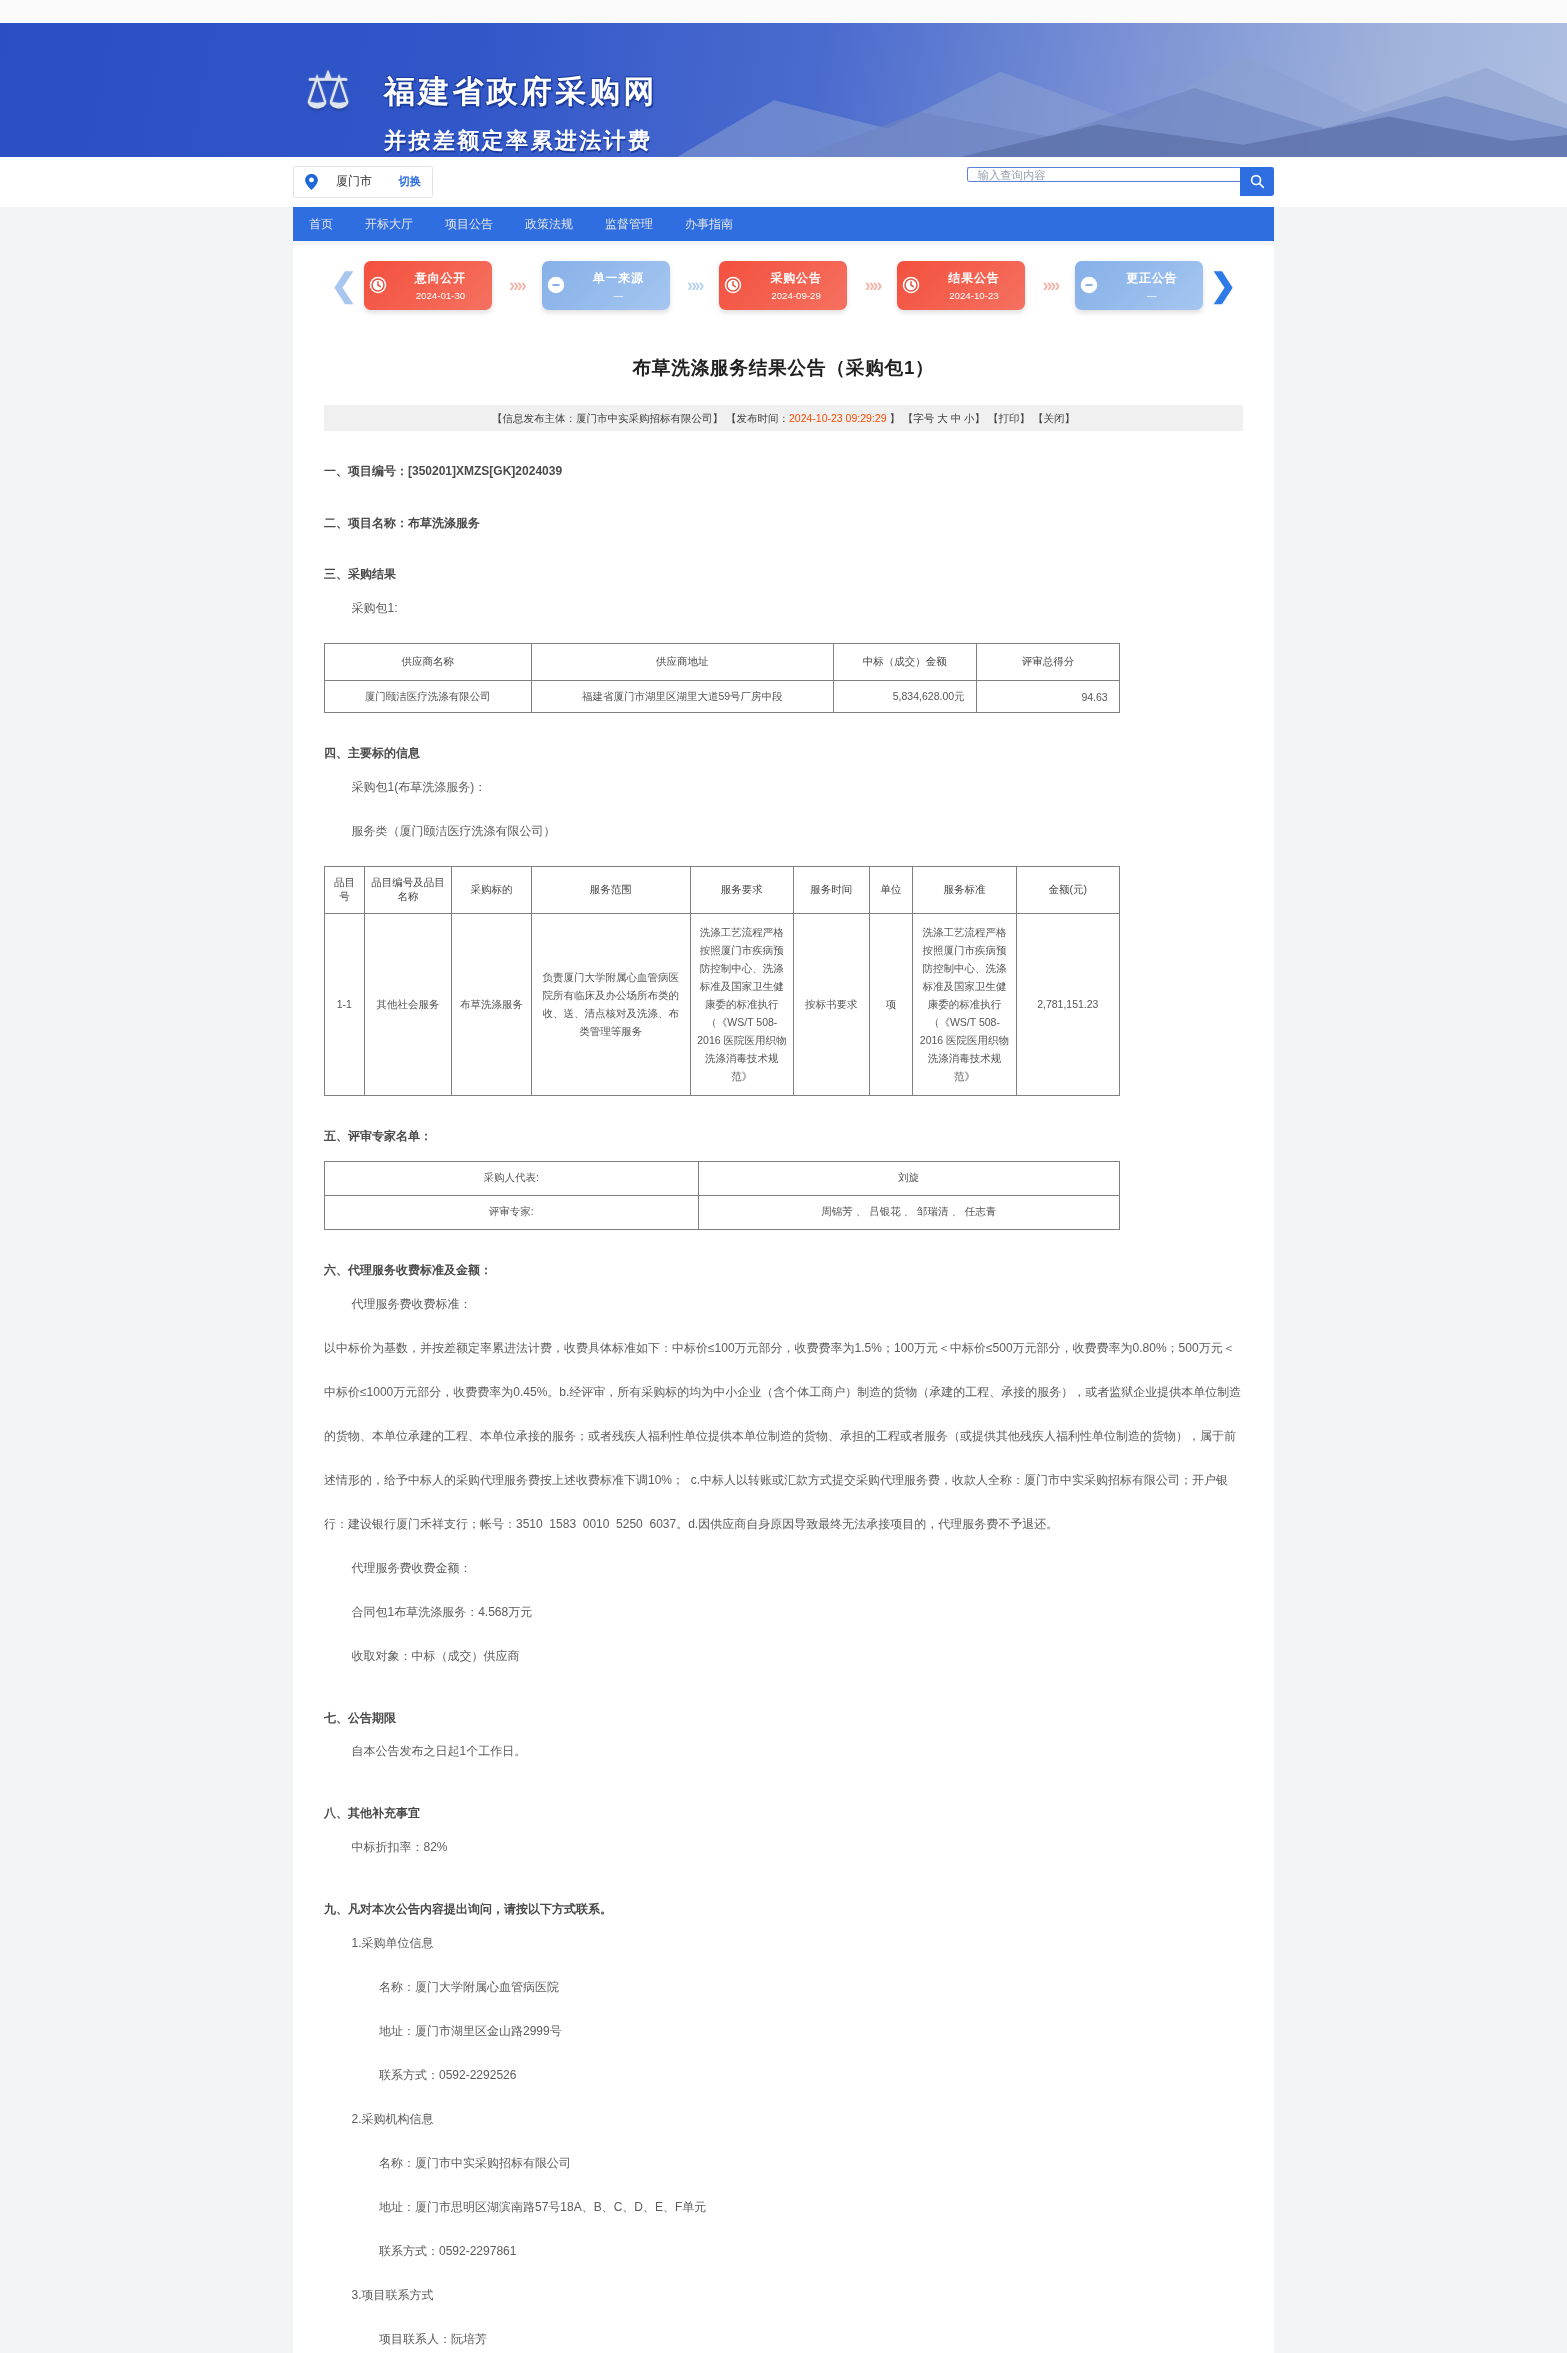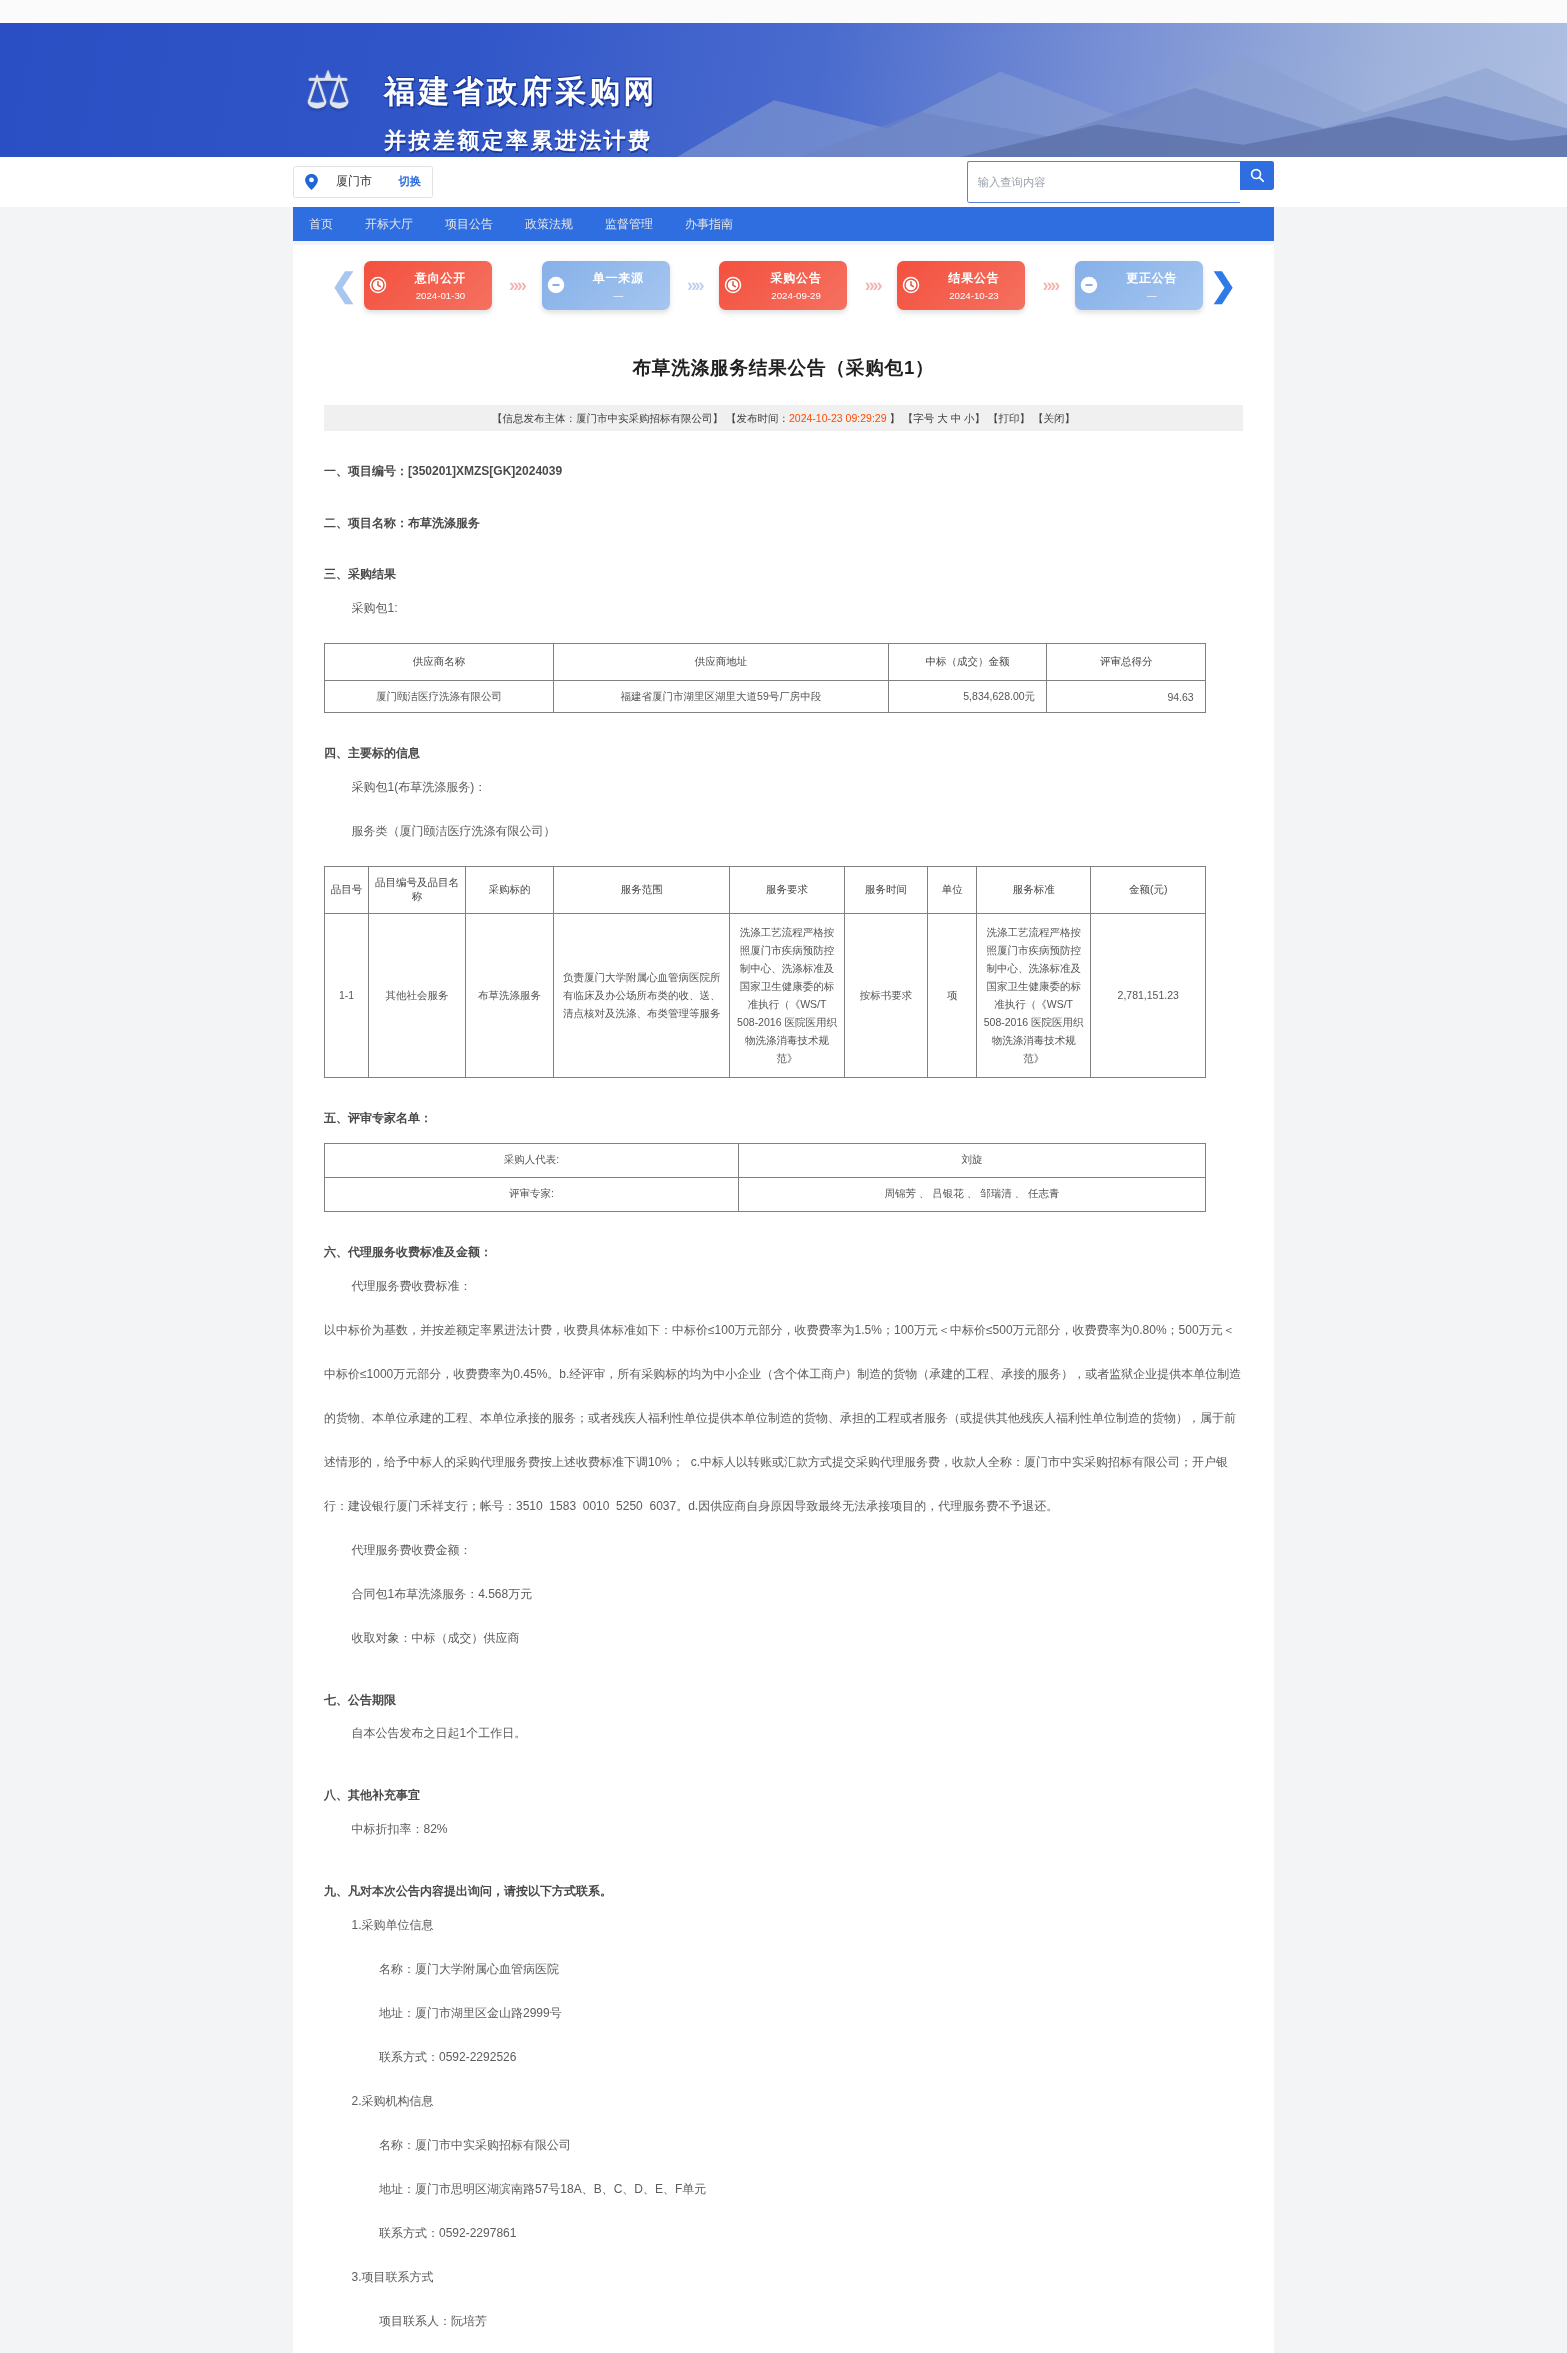--- a/index.html
+++ b/index.html
@@ -27,21 +27,21 @@
     text-shadow:0.8px 1.6px 0 #1d3e9e; }
 
   
   .utilrow { background:#ffffff; }
   .utilrow-inner { height:50px; display:flex; align-items:center; justify-content:space-between; }
   .location-pill { display:flex; align-items:center; border:0.8px solid #e2e2e2; border-radius:2.4px;
     padding:6.5px 11.3px; cursor:pointer; background:#fff;gap:12px; }
   .location-pill .city { font-size:12px; color:#333; margin:0 3.2px 0 5.7px; }
   .location-pill .switch { font-size:11.3px; color:#2e6ee0; font-weight:bold; margin-left:11.3px; text-decoration:none; cursor:pointer; }
   .searchbox { display:flex; }
-  .searchbox input { width:273px; height:42px; border:0.8px solid #5b82d8; border-right:none;
+  .searchbox input { width:273px; height:15px; border:0.8px solid #5b82d8; border-right:none;
     border-radius:2.4px 0 0 2.4px; padding:0 9.7px; font-size:11.3px; color:#333; outline:none; }
   .searchbox input::placeholder { color:#9aa2ad; }
   .search-btn { width:34px; height:29px; background:#2e6ee0; border:none; border-radius:0 2.4px 2.4px 0;
     display:flex; align-items:center; justify-content:center; cursor:pointer; }
 
   
   .navrow { background:#f3f4f6; }
   .nav-inner { background:#2e6ee0; height:34px; display:flex; align-items:center; }
   .nav-item { color:#e5e5e5; font-size:12px; text-decoration:none; padding:0 16px; line-height:34px; cursor:pointer; }
 
@@ -73,21 +73,21 @@
   .meta-bar .red { color:#ff4a00; }
   .meta-bar a { color:#3f3f3f; text-decoration:none; cursor:pointer; }
 
   .article-body { margin-top:4.9px; font-size:12px; color:#5c5c5c; }
   .sec-h { font-size:12px; font-weight:bold; color:#4a4a4a; margin-top:29px; line-height:22.7px; }
   .para { line-height:44px; }
   .ind1 { margin-left:27.5px; }
   .ind2 { margin-left:55px; }
   .longp { line-height:44px; white-space:pre-wrap; }
 
-  table { border-collapse:collapse; width:882px; margin-top:13px; font-size:10.5px; color:#555; }
+  table { border-collapse:collapse; width:796px; margin-top:13px; font-size:10.5px; color:#555; }
   th, td { border:0.8px solid #808080; padding:6.5px 4.9px; text-align:center; vertical-align:middle; }
   th { font-weight:normal; color:#474747; height:37px; }
   .t-result td { height:32px; }
   .num { text-align:right; padding-right:11.3px; }
   .t-items th { height:47px; }
   .t-items td { padding:9.7px 6.5px; line-height:18px; }
   .t-experts td { height:34px; }
 </style>
 </head>
 <body>

